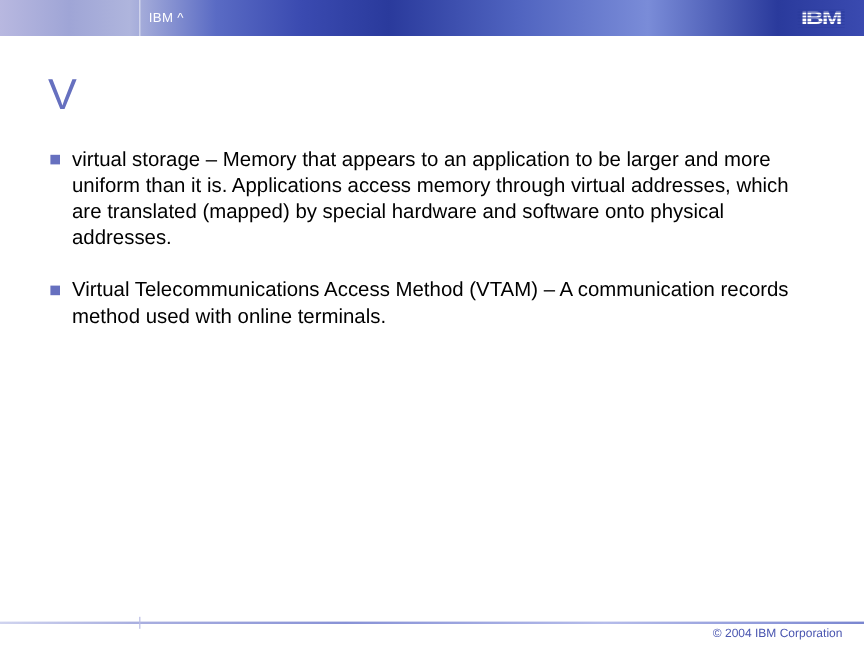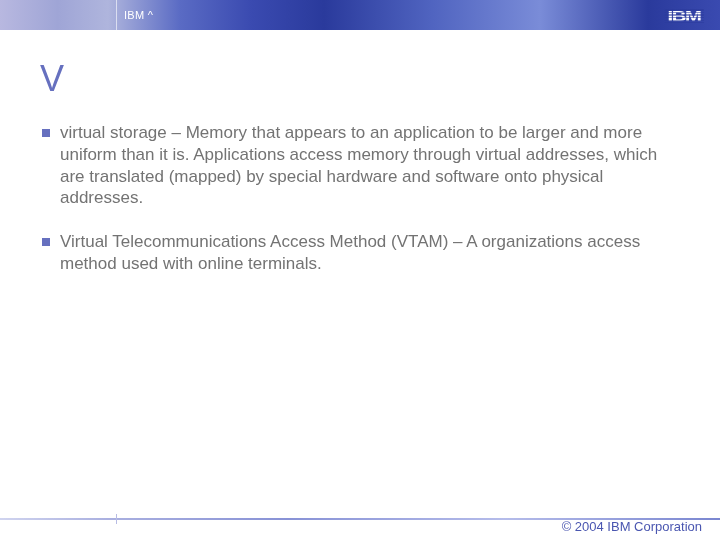--- a/index.html
+++ b/index.html
@@ -8,25 +8,25 @@
   .header { height: 30px; background: linear-gradient(90deg, #b8b8e0 0%, #9fa5d6 8%, #afb5dd 15%, #5a6bc4 25%, #3a4ab0 35%, #2a3a9c 45%, #5064c0 60%, #7a8cd8 75%, #2a3a9c 90%, #3a4ab0 100%); display: flex; align-items: center; position: relative; }
   .header::before { content: ""; position: absolute; left: 116px; top: 0; bottom: 0; width: 1px; background: rgba(255,255,255,.6); }
   .header-label { margin-left: 124px; color: #fff; font-size: 11px; font-weight: 400; letter-spacing: .3px; }
   .ibm-logo { position: absolute; right: 20px; top: 7px; color: #fff; font-family: "Arial Black", Arial, sans-serif; font-weight: 900; font-size: 15px; letter-spacing: -1px; transform: scaleX(1.35); transform-origin: right center; text-shadow: 0 0 1px rgba(255,255,255,.3); }
   .ibm-logo::after{ content:""; position:absolute; left:-2px; right:-2px; top:1px; bottom:1px; background: repeating-linear-gradient(to bottom, transparent 0, transparent 1.3px, rgba(42,58,156,.55) 1.3px, rgba(42,58,156,.55) 2.6px); pointer-events:none; }
   .title-area { padding: 28px 40px 4px 40px; }
   .slide-title { font-size: 36px; font-weight: 400; color: #6670bf; font-family: Arial, sans-serif; }
   .content { padding: 18px 42px 0 42px; flex: 1; }
   .bullet-item { display: flex; align-items: flex-start; margin-bottom: 22px; }
   .bullet { width: 8px; height: 8px; background: #6670bf; margin-top: 7px; margin-right: 10px; flex-shrink: 0; }
-  .bullet-text { font-size: 17px; line-height: 1.28; color: #737373; max-width: 610px; }
+  .bullet-text { font-size: 17px; line-height: 1.28; color: #000000; max-width: 610px; }
   .footer { height: 28px; position: relative; border-top: 0; }
   .footer-stripe { position: absolute; left: 0; right: 0; bottom: 20px; height: 2px; background: linear-gradient(90deg, #d0d4ef 0%, #aab0e0 15%, #8892d6 40%, #b5bcea 70%, #7a86d0 100%); }
   .footer-stripe::before { content: ""; position: absolute; left: 116px; top: -4px; bottom: -4px; width: 1px; background: #b8bce4; }
-  .copyright { position: absolute; right: 18px; bottom: 6px; font-size: 13px; color: #4a56b0; }
+  .copyright { position: absolute; right: 18px; bottom: 6px; font-size: 10px; color: #4a56b0; }
 </style>
 </head>
 <body>
 
 <div class="slide">
   <div class="header">
     <span class="header-label">IBM ^</span>
     <span class="ibm-logo">IBM</span>
   </div>
 
@@ -34,21 +34,21 @@
     <h1 class="slide-title">V</h1>
   </div>
 
   <div class="content">
     <div class="bullet-item">
       <div class="bullet"></div>
       <div class="bullet-text">virtual storage – Memory that appears to an application to be larger and more uniform than it is. Applications access memory through virtual addresses, which are translated (mapped) by special hardware and software onto physical addresses.</div>
     </div>
     <div class="bullet-item">
       <div class="bullet"></div>
-      <div class="bullet-text">Virtual Telecommunications Access Method (VTAM) – A organizations access method used with online terminals.</div>
+      <div class="bullet-text">Virtual Telecommunications Access Method (VTAM) – A communication records method used with online terminals.</div>
     </div>
   </div>
 
   <div class="footer">
     <div class="footer-stripe"></div>
     <div class="copyright">© 2004 IBM Corporation</div>
   </div>
 </div>
 
 </body></html>

